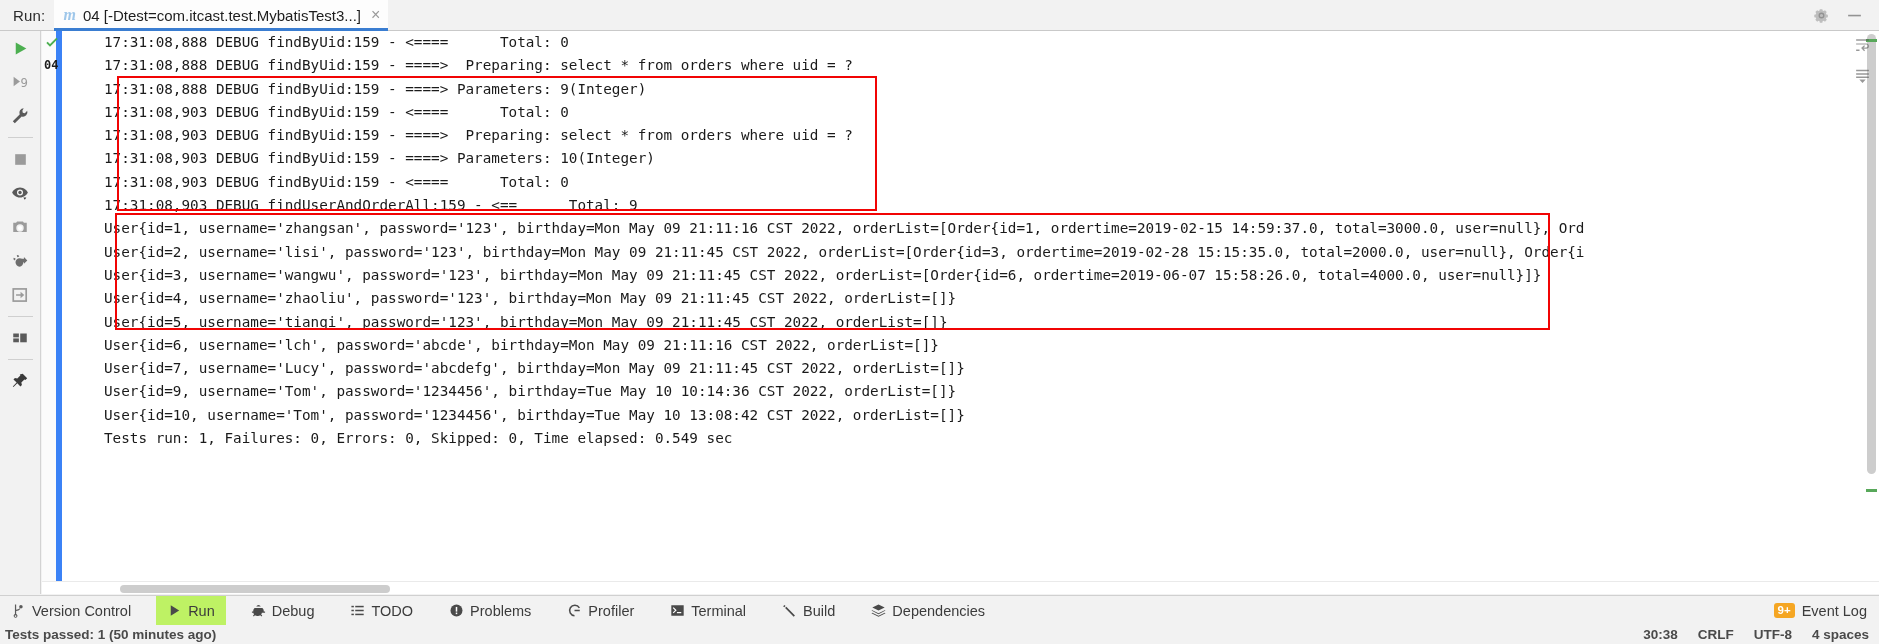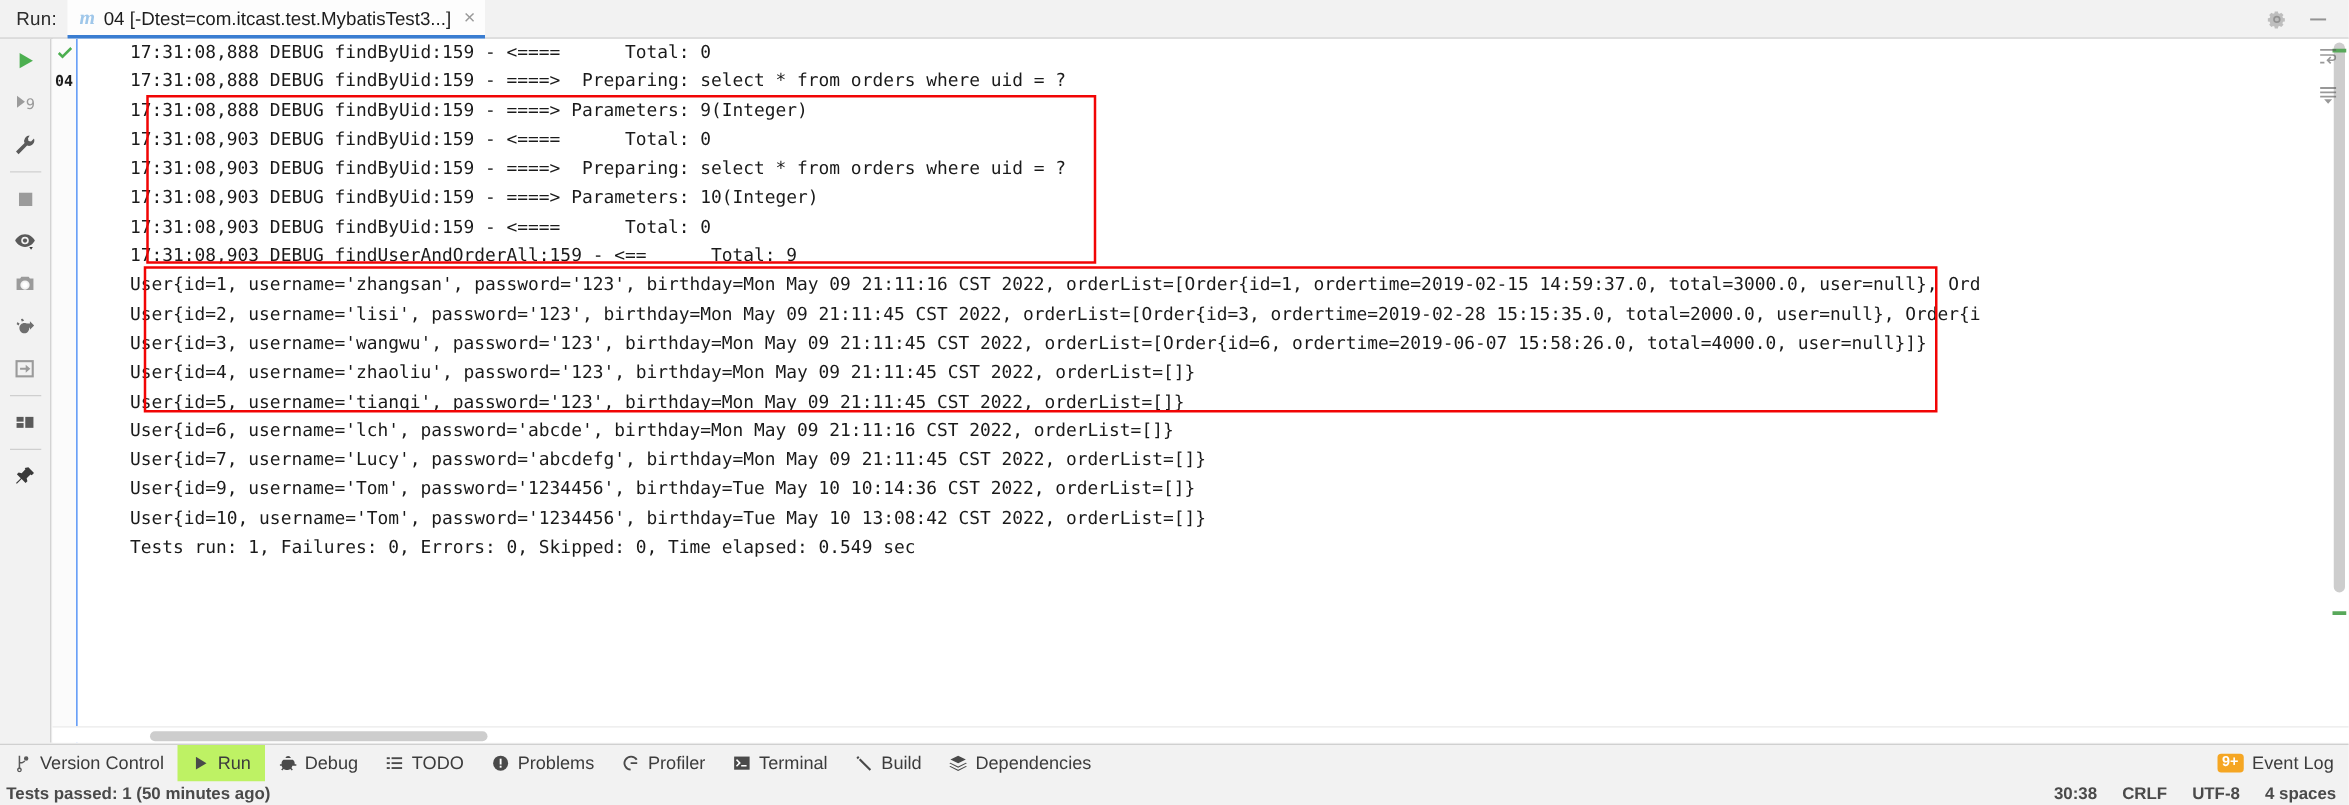--- a/index.html
+++ b/index.html
@@ -83,21 +83,21 @@
   .console {
     position: absolute; left: 42px; top: 31px;
     width: 1837px; height: 563px;
     background: #ffffff;
     overflow: hidden;
   }
   .gutter {
     position: absolute; left: 0; top: 0;
     width: 20px; height: 563px;
     background: #fbfbfb;
-    border-right: 1px solid #3b82f6;
+    border-right: 6px solid #3b82f6;
   }
   .gutter-check {
     position: absolute; left: 3px; top: 4px;
     width: 14px; height: 14px;
   }
   .gutter-num {
     position: absolute; left: 2px; top: 27px;
     font-family: "DejaVu Sans Mono", monospace;
     font-size: 12px; font-weight: bold; color: #1d1d1d;
   }
@@ -155,21 +155,21 @@
     width: 270px; height: 8px;
     background: #cdcdcd; border-radius: 4px;
   }
 
   
   .bottombar {
     position: absolute; left: 0; bottom: 19px;
     width: 1879px; height: 30px;
     background: #f2f2f2;
     border-top: 1px solid #d0d0d0;
-    display: flex; align-items: center;
+    display: flex; align-items: center; gap: 14px;
   }
   .bb-item {
     display: flex; align-items: center;
     height: 30px; padding: 0 11px;
     font-size: 14.5px; color: #3c3c3c;
     cursor: pointer; gap: 6px;
   }
   .bb-item.active { background: #bef264; }
   .bb-item .bico { width: 15px; height: 15px; display:block; }
   .bb-right { margin-left: auto; display: flex; align-items: center; padding-right: 12px; gap: 7px; }

